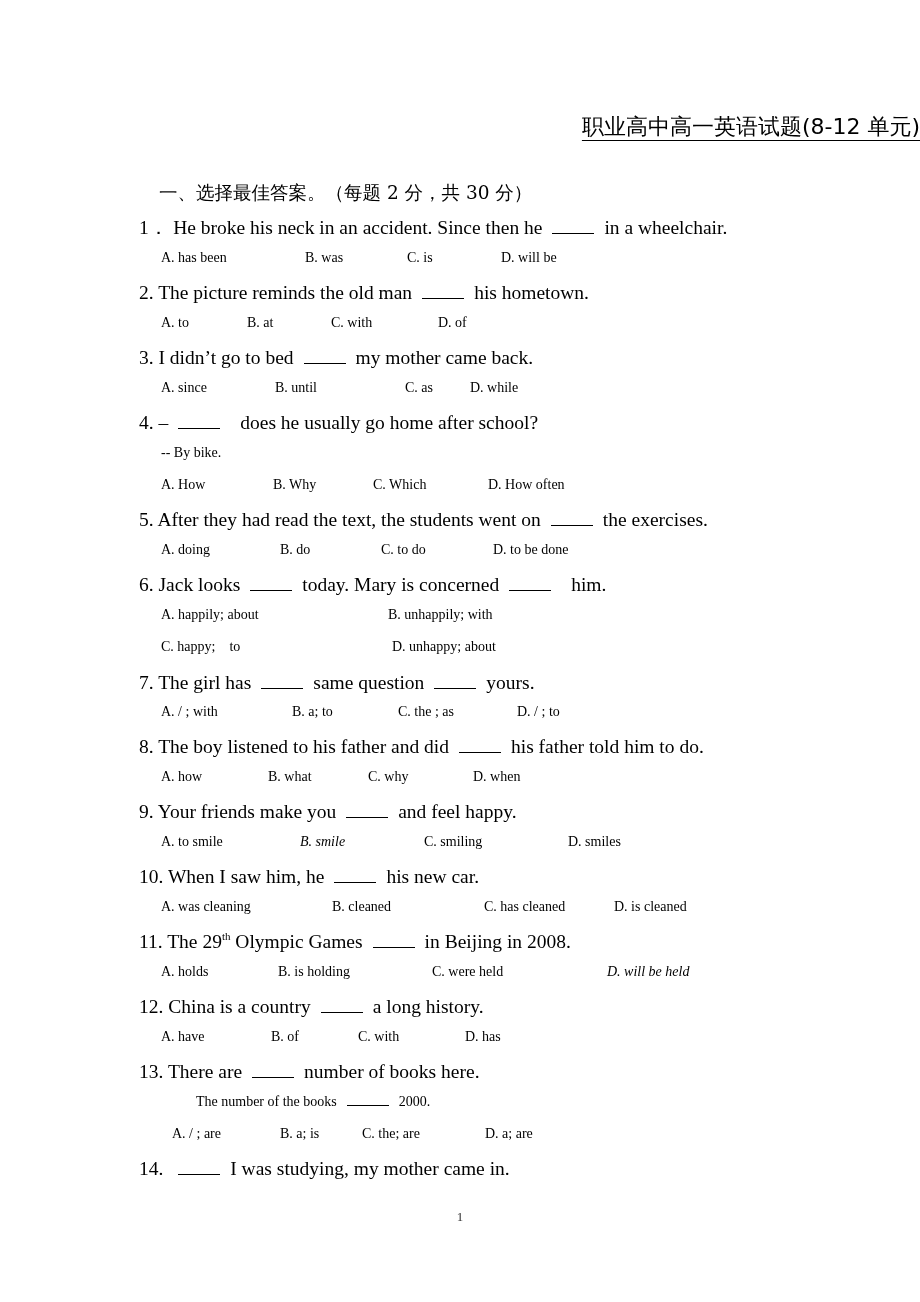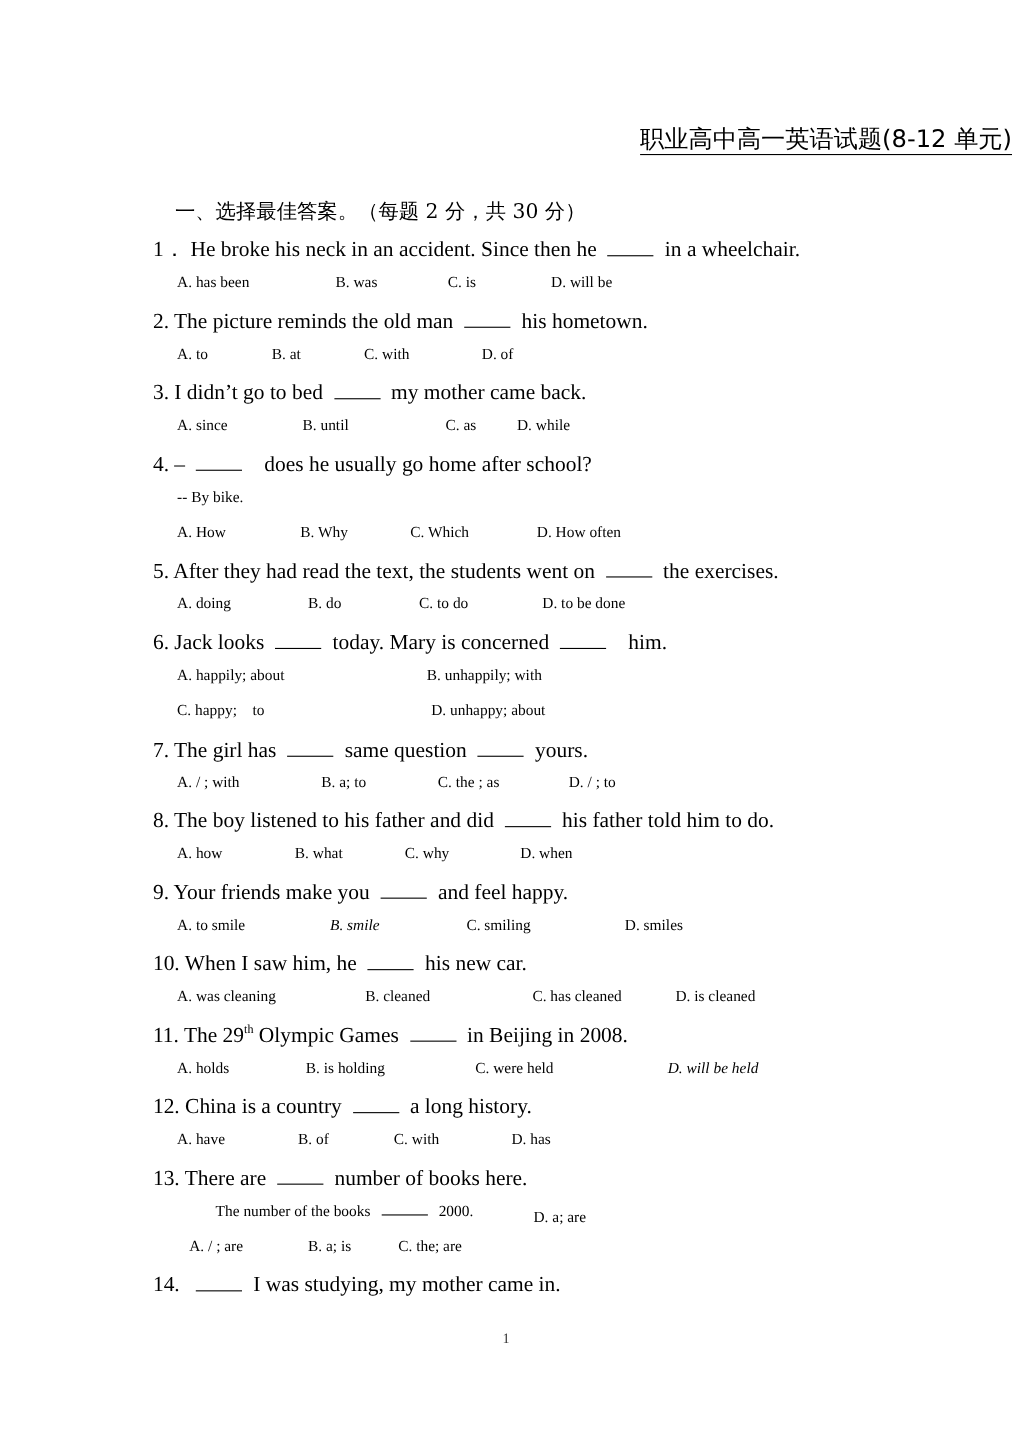--- a/index.html
+++ b/index.html
@@ -93,17 +93,17 @@
 <div class="opt" style="top:1030px;left:161px;">A. have</div>
 <div class="opt" style="top:1030px;left:271px;">B. of</div>
 <div class="opt" style="top:1030px;left:358px;">C. with</div>
 <div class="opt" style="top:1030px;left:465px;">D. has</div>
 
 <div class="line" style="top:1062px;"><span>13.</span> <span>There are</span><span class="blank"></span><span>number of books here.</span></div>
 <div class="opt" style="top:1095px;left:172px;margin-left:24px;"><span>The number of the books</span><span class="blank"></span><span>2000.</span></div>
 <div class="opt" style="top:1127px;left:172px;">A. / ; are</div>
 <div class="opt" style="top:1127px;left:280px;">B. a; is</div>
 <div class="opt" style="top:1127px;left:362px;">C. the; are</div>
-<div class="opt" style="top:1101px;left:485px;">D. a; are</div>
+<div class="opt" style="top:1127px;left:485px;">D. a; are</div>
 
 <div class="line" style="top:1159px;"><span>14.</span> <span class="blank"></span><span>I was studying, my mother came in.</span></div>
 
 <div class="pagenum">1</div>
 
 </body></html>

